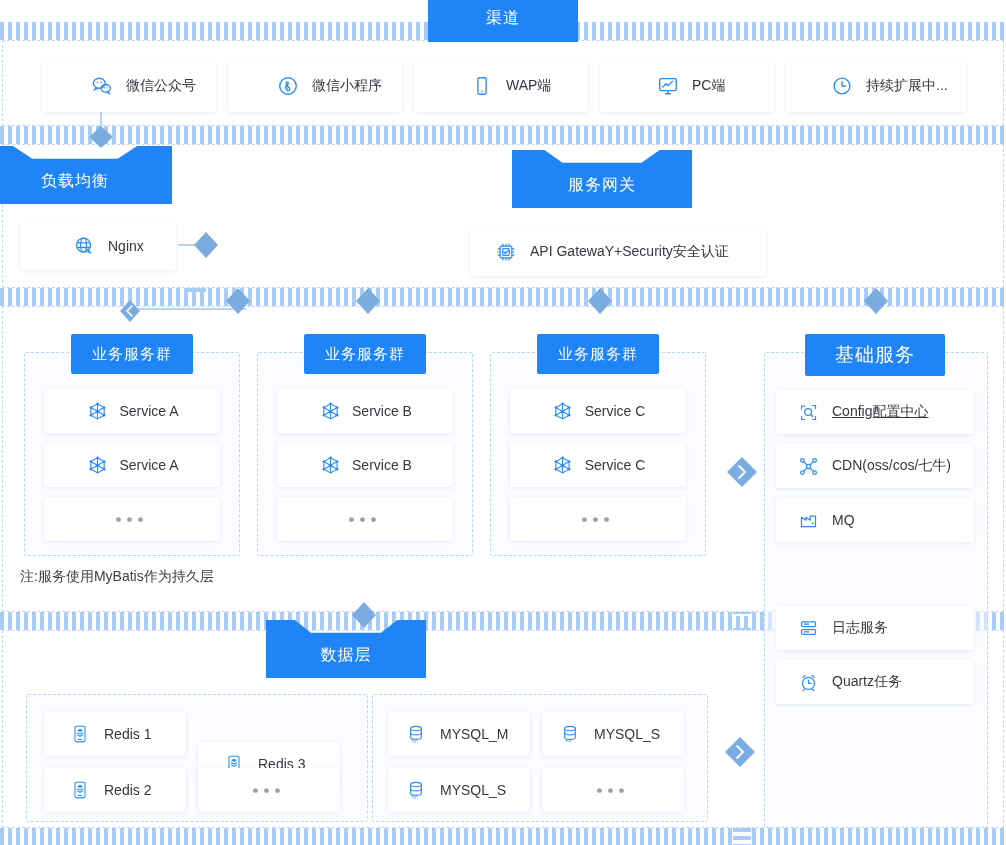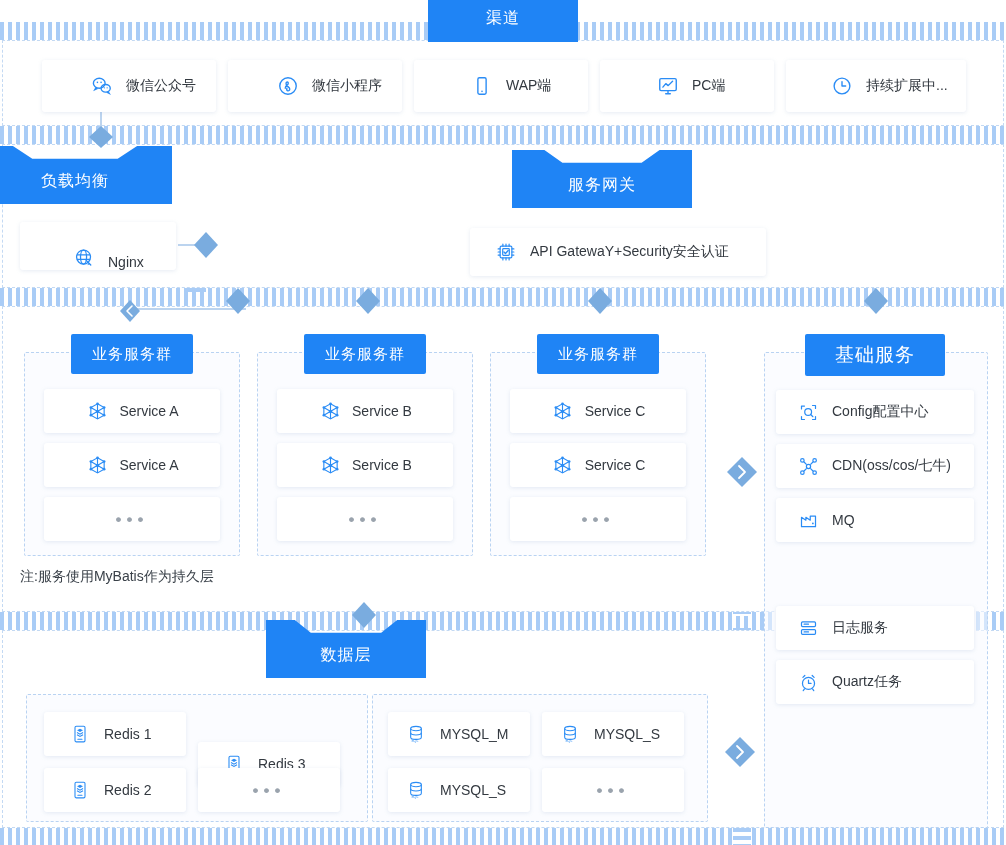--- a/index.html
+++ b/index.html
@@ -207,21 +207,21 @@
     <svg width="30" height="26" viewBox="0 0 30 26">
       <path d="M15 2 L27 13 L15 24 L3 13 Z" fill="#7aacdf"></path>
     </svg>
   </div>
   <div class="line" style="left:100px;top:112px;width:2px;height:16px;"></div>
 
   <div class="ribbon" style="left:-22px;top:146px;width:194px;height:58px;">
     <span>负载均衡</span>
   </div>
 
-  <div class="card" style="left:20px;top:222px;width:156px;height:48px;padding-left:52px;align-items:flex-end;">
+  <div class="card" style="left:20px;top:222px;width:156px;height:48px;padding-left:52px;">
     <span class="ico">
       <svg width="22" height="22" viewBox="0 0 24 24" fill="none" stroke="#2a8cf5" stroke-width="1.4">
         <circle cx="11.5" cy="11" r="7.6"></circle>
         <ellipse cx="11.5" cy="11" rx="3.3" ry="7.6"></ellipse>
         <path d="M4.3 8.6h14.4M4.3 13.4h14.4"></path>
         <path d="M14.4 14.6 L19.4 19.6" stroke-linecap="round"></path>
         <path d="M17.1 17.1 L15.6 19.9 L18.7 18.6 Z" fill="#2a8cf5" stroke="none"></path>
       </svg>
     </span>
     <span class="lbl">Nginx</span>
@@ -393,21 +393,21 @@
     <span class="dots-glyph">•••</span>
   </div>
 
   <div class="note" style="left:20px;top:568px;">注:服务使用MyBatis作为持久层</div>
 
   <div class="group" style="left:764px;top:352px;width:224px;height:476px;"></div>
   <div class="ribbon flat" style="left:805px;top:334px;width:140px;height:42px;font-size:19px;">
     <span>基础服务</span>
   </div>
 
-  <div class="card" style="left:776px;top:390px;width:198px;height:44px;padding-left:20px;">
+  <div class="card" style="left:776px;top:390px;width:198px;height:44px;padding-left:20px;text-decoration:underline;">
     <span class="ico">
       <svg width="21" height="21" viewBox="0 0 24 24" fill="none" stroke="#2a8cf5" stroke-width="1.4">
         <path d="M4 8V4.6h3.4M16.6 4h3.4v3.4M20 16.6V20h-3.4M7.4 20H4v-3.4" stroke-linecap="round" stroke-linejoin="round"></path>
         <circle cx="11.6" cy="11.4" r="3.9"></circle>
         <path d="M14.4 14.2 L17 16.8" stroke-linecap="round"></path>
       </svg>
     </span>
     <span class="lbl">Config配置中心</span>
   </div>
 

